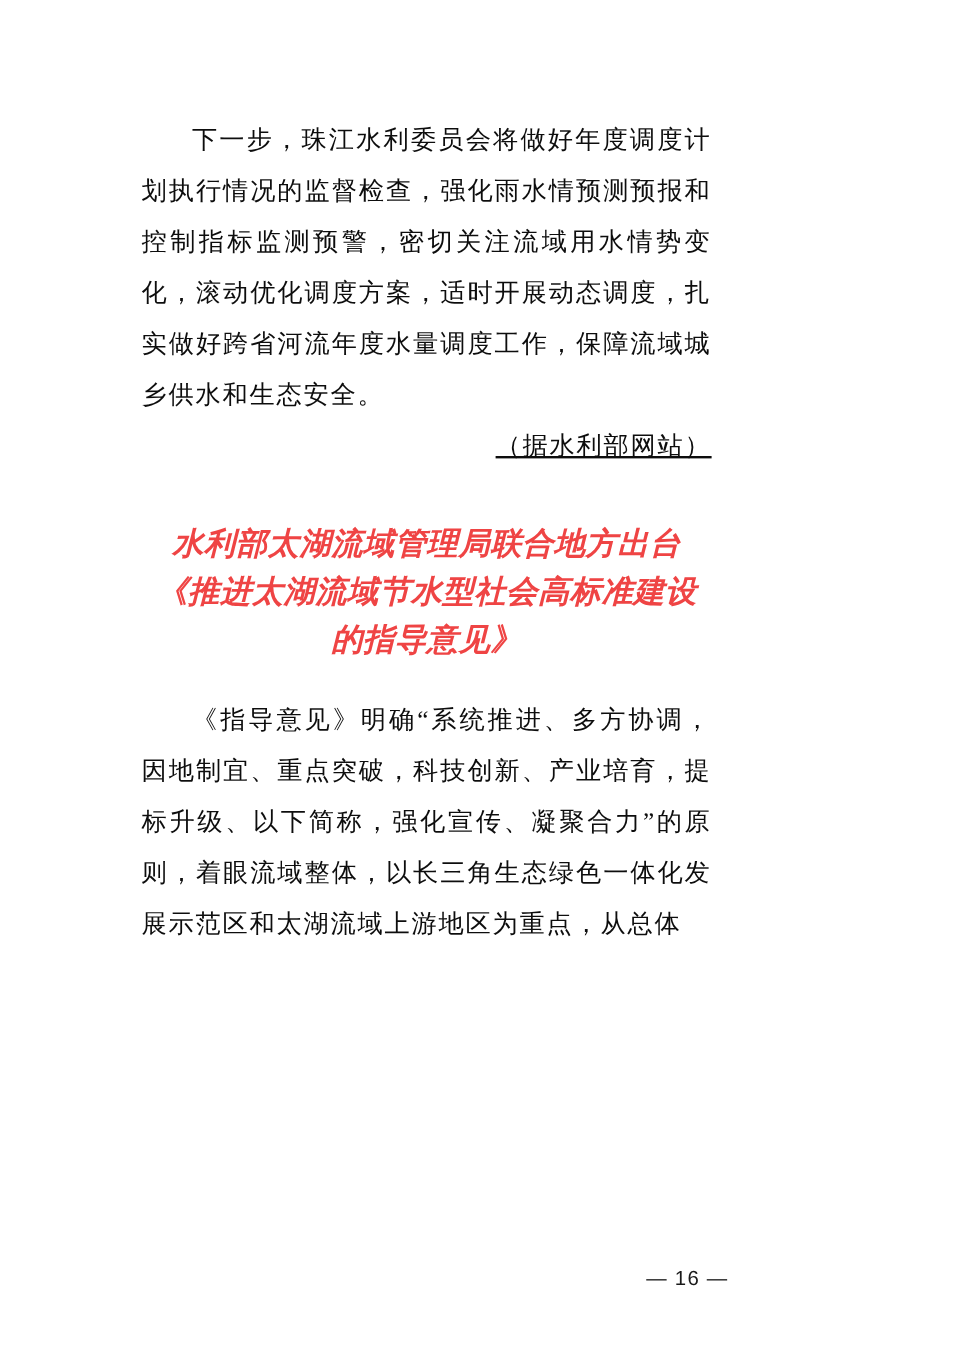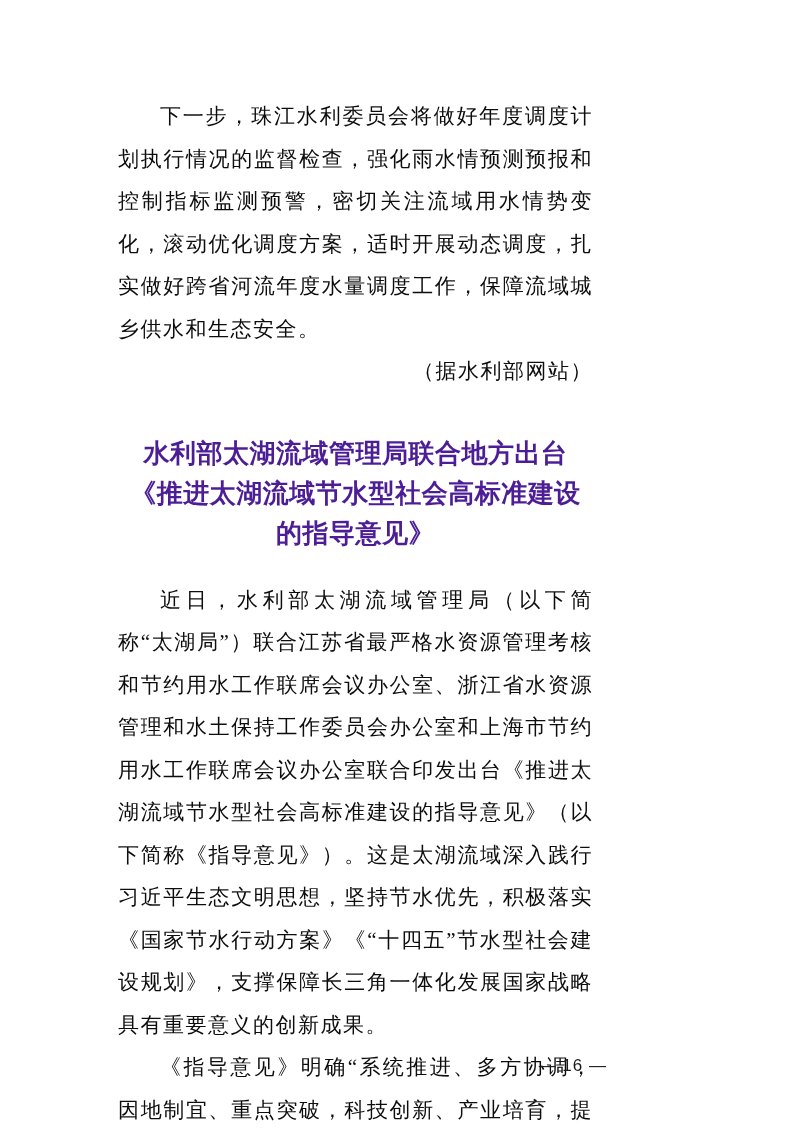--- a/index.html
+++ b/index.html
@@ -27,32 +27,34 @@
     text-indent: 2em;
     word-break: break-all;
     color: #0d0d0d;
   }
   .attribution {
     font-size: 21px;
     line-height: 42.5px;
     letter-spacing: 1.5px;
     text-align: right;
     color: #0d0d0d;
+    text-decoration: underline;
   }
   .article-heading {
     margin-top: 40px;
     margin-bottom: 26px;
     font-family: "Liberation Sans", "DejaVu Sans", sans-serif;
     font-weight: 900;
     font-size: 26px;
     line-height: 40px;
     letter-spacing: 0.5px;
     text-align: center;
     word-break: break-all;
-    color: #4c1d95;
+    color: #ef4444;
+    font-style: italic;
   }
   .page-number {
     position: absolute;
     right: 101px;
     bottom: 55px;
     font-family: "Liberation Sans", "DejaVu Sans", sans-serif;
     font-size: 17px;
     letter-spacing: 1px;
     color: #1a1a1a;
   }
@@ -61,19 +63,18 @@
 <body>
 
 <div class="page">
 
   <p class="body-para">下一步，珠江水利委员会将做好年度调度计划执行情况的监督检查，强化雨水情预测预报和控制指标监测预警，密切关注流域用水情势变化，滚动优化调度方案，适时开展动态调度，扎实做好跨省河流年度水量调度工作，保障流域城乡供水和生态安全。</p>
 
   <p class="attribution">（据水利部网站）</p>
 
   <h1 class="article-heading">水利部太湖流域管理局联合地方出台《推进太湖流域节水型社会高标准建设的指导意见》</h1>
 
-  <p class="body-para">近日，水利部太湖流域管理局（以下简称“太湖局”）联合江苏省最严格水资源管理考核和节约用水工作联席会议办公室、浙江省水资源管理和水土保持工作委员会办公室和上海市节约用水工作联席会议办公室联合印发出台《推进太湖流域节水型社会高标准建设的指导意见》（以下简称《指导意见》）。这是太湖流域深入践行习近平生态文明思想，坚持节水优先，积极落实《国家节水行动方案》《“十四五”节水型社会建设规划》，支撑保障长三角一体化发展国家战略具有重要意义的创新成果。</p>
 
   <p class="body-para">《指导意见》明确“系统推进、多方协调，因地制宜、重点突破，科技创新、产业培育，提标升级、以下简称，强化宣传、凝聚合力”的原则，着眼流域整体，以长三角生态绿色一体化发展示范区和太湖流域上游地区为重点，从总体</p>
 
   <div class="page-number">— 16 —</div>
 
 </div>
 
 </body></html>

